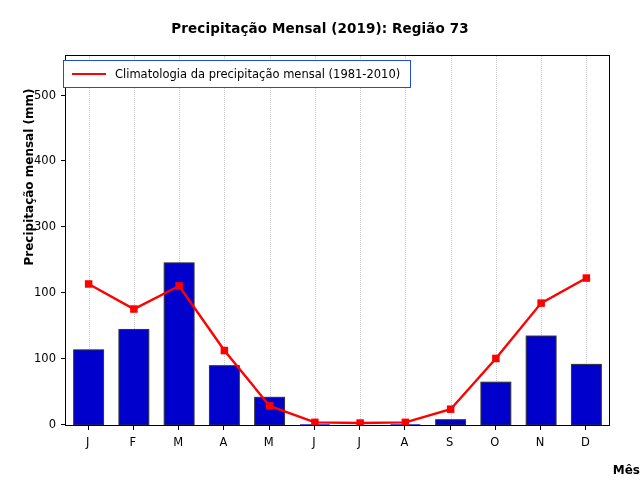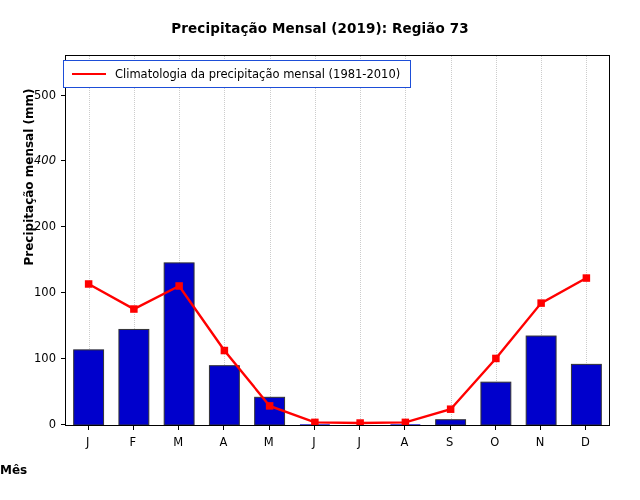--- a/index.html
+++ b/index.html
@@ -64,21 +64,21 @@
     position:absolute;top:435px;
     width:40px;margin-left:-20px;
     text-align:center;
     font-size:11.5px;color:#000;
   }
   .xtick-mark{
     position:absolute;top:426px;width:1px;height:4px;background:#000;
   }
   #xlabel{
     position:absolute;left:0;top:463px;width:640px;
-    text-align:left;
+    text-align:right;
     font-size:12px;font-weight:bold;color:#000;
   }
 
   
   #legend{
     position:absolute;left:63px;top:60px;
     border:1px solid #1d4ed8;
     background:#ffffff;
     padding:6px 10px 6px 8px;
     display:flex;align-items:center;gap:9px;
@@ -102,22 +102,22 @@
 
 <div id="figure">
 
   <div id="chart-title">Precipitação Mensal (2019): Região 73</div>
 
   <div id="ylabel">Precipitação mensal (mm)</div>
   <div id="ytick-labels">
       <div class="ytick-label" style="top: 369px;">0</div>
       <div class="ytick-label" style="top: 303.107px;">100</div>
       <div class="ytick-label" style="top: 237.214px;">100</div>
-      <div class="ytick-label" style="top: 171.321px;">200</div>
-      <div class="ytick-label" style="top: 105.429px; font-style: italic;">400</div>
+      <div class="ytick-label" style="top: 171.321px;">300</div>
+      <div class="ytick-label" style="top: 105.429px;">400</div>
       <div class="ytick-label" style="top: 39.5357px;">500</div>
     </div>
 
   <div id="plot-area">
     <div id="grid">
         <div class="vgrid" style="left: 22.625px;"></div>
         <div class="vgrid" style="left: 67.875px;"></div>
         <div class="vgrid" style="left: 113.125px;"></div>
         <div class="vgrid" style="left: 158.375px;"></div>
         <div class="vgrid" style="left: 203.625px;"></div>

